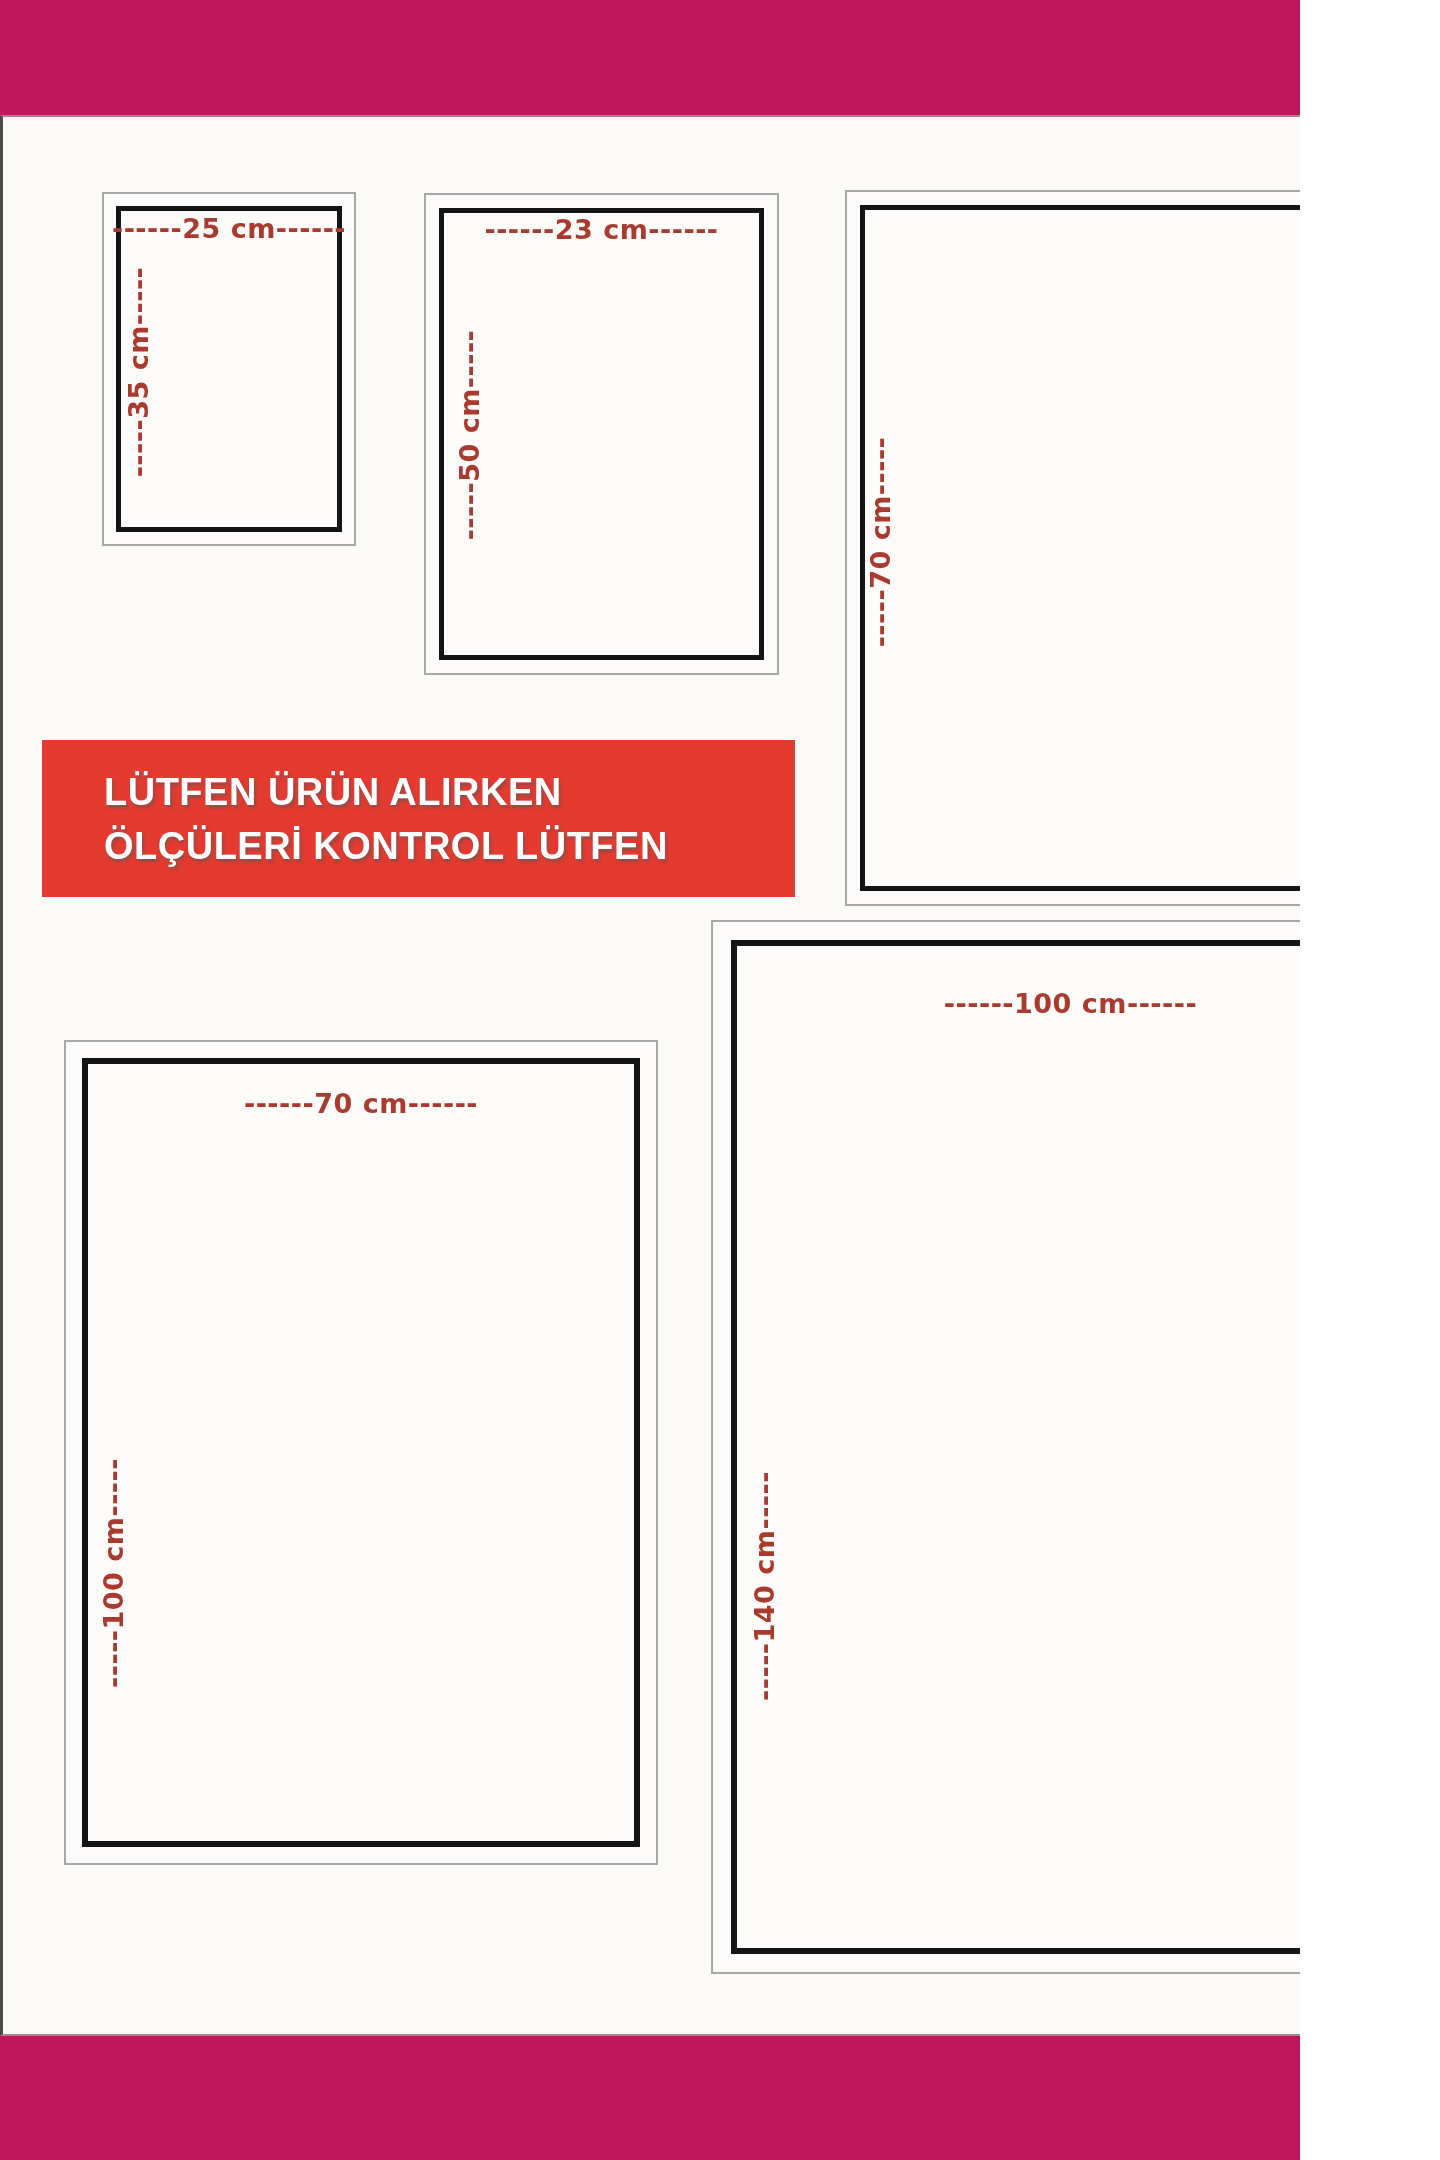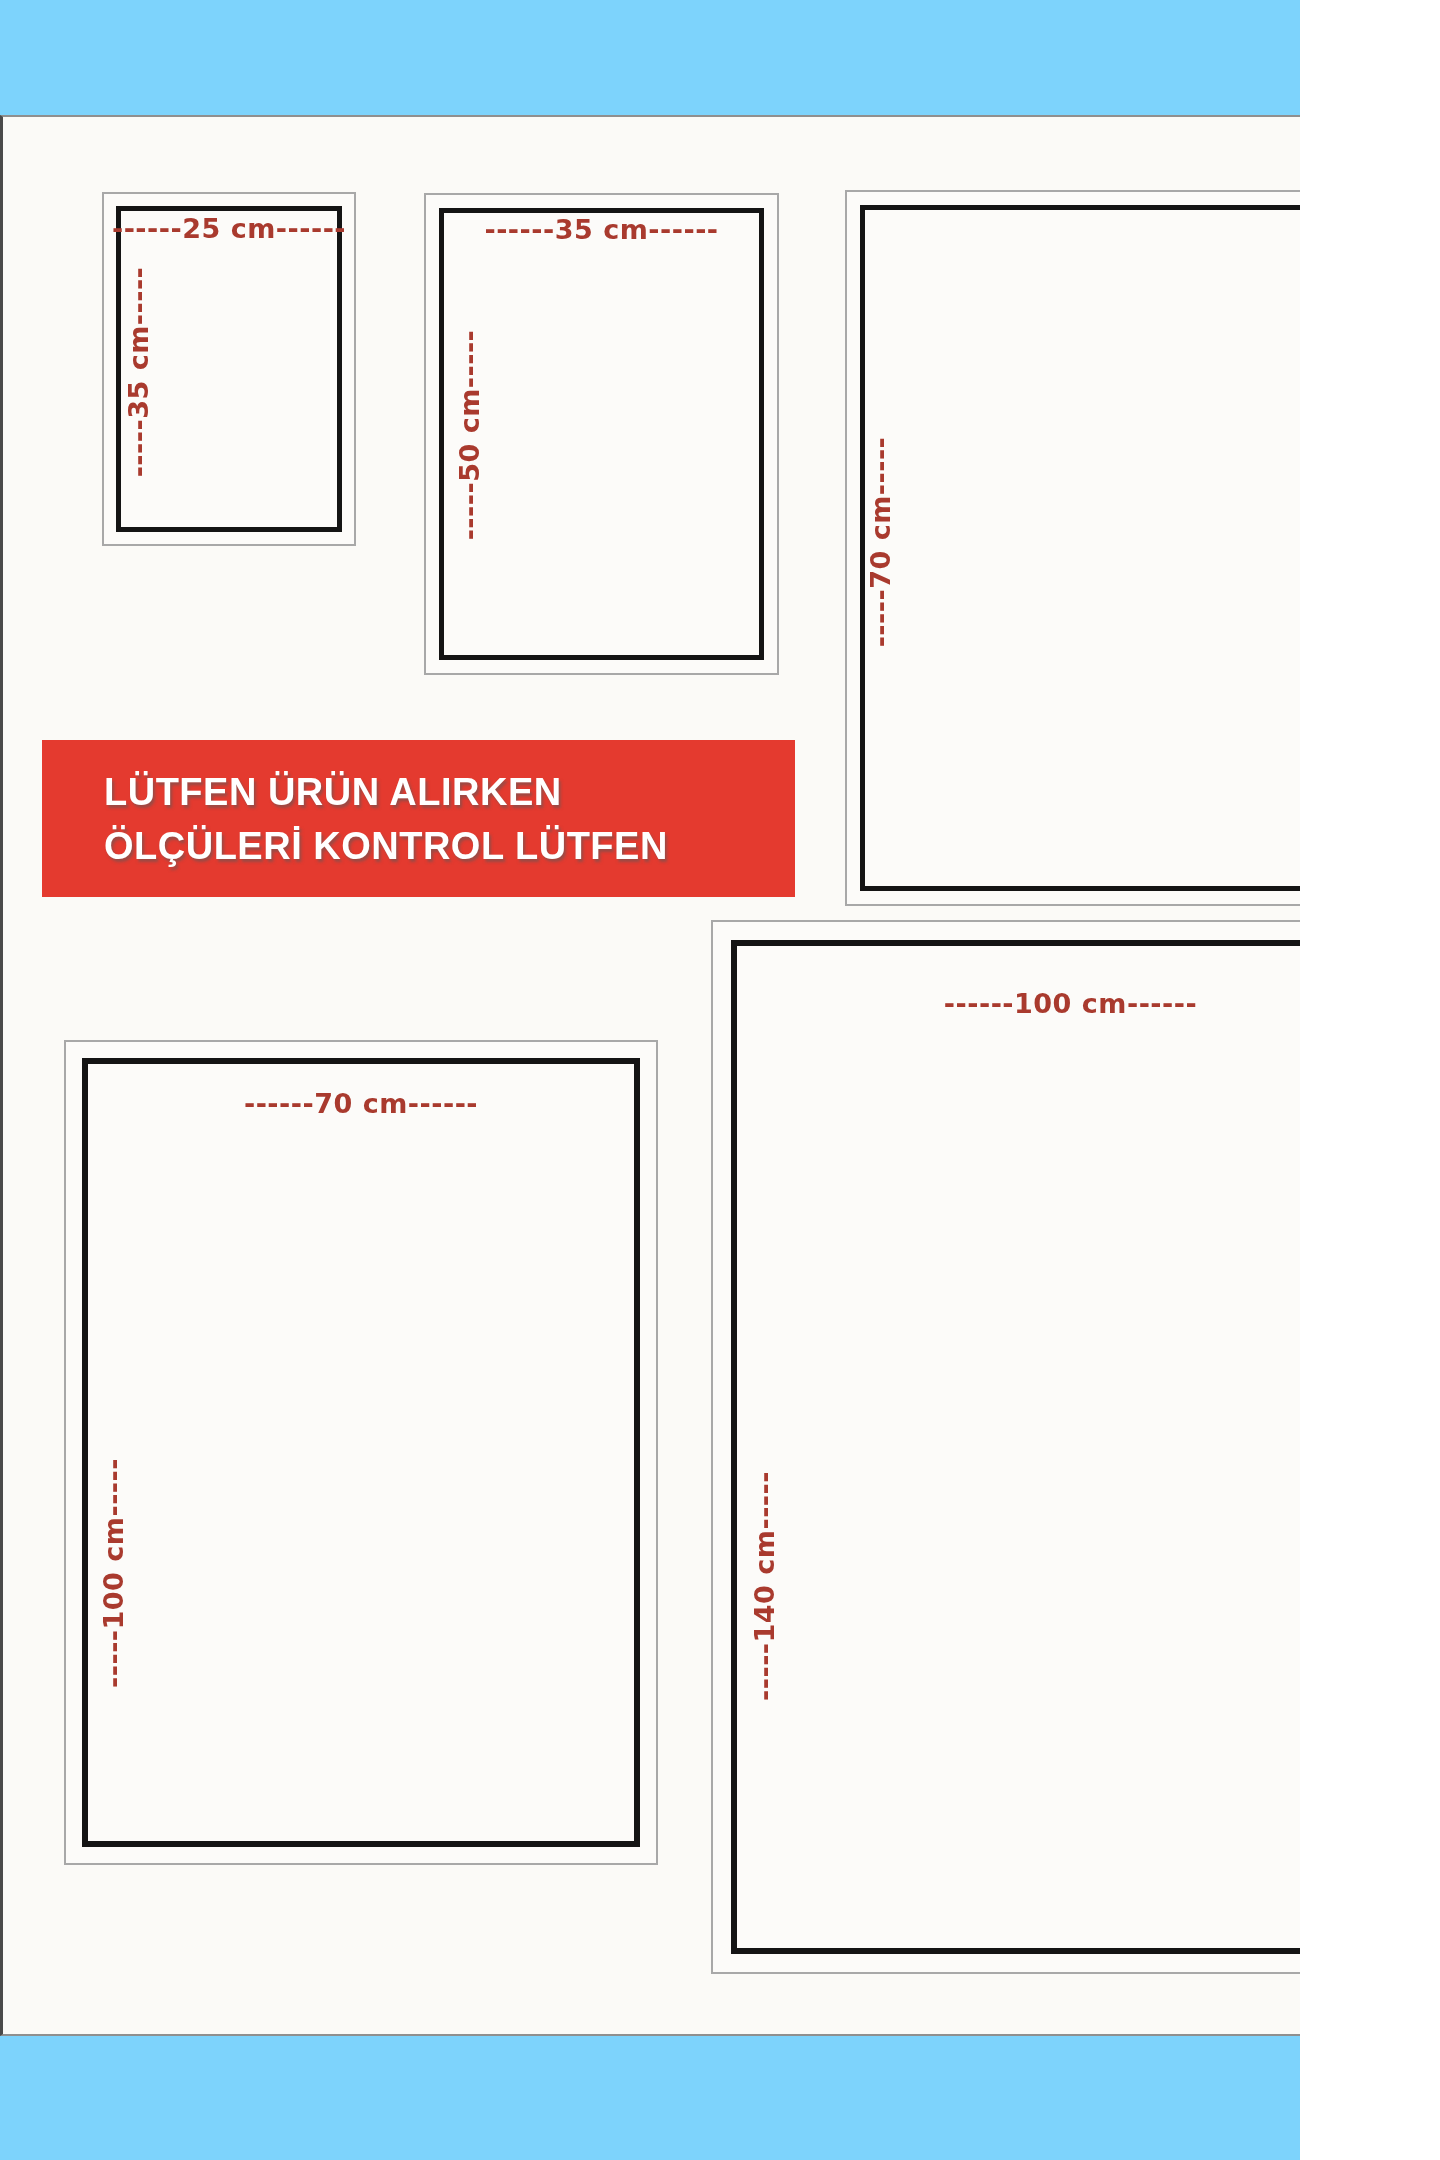--- a/index.html
+++ b/index.html
@@ -4,21 +4,21 @@
 <style>
   html, body {
     margin: 0;
     padding: 0;
     background: #ffffff;
   }
   #canvas {
     position: relative;
     width: 1300px;
     height: 2160px;
-    background: #7dd3fc;
+    background: #be185d;
     overflow: hidden;
     font-family: "DejaVu Sans", sans-serif;
   }
   
   .sheet {
     position: absolute;
     left: 0;
     top: 115px;
     width: 1437px;
     height: 1921px;
@@ -94,21 +94,21 @@
   <div class="sheet"></div>
 
   <div class="size-box" style="left:102px; top:192px; width:254px; height:354px;">
     <div class="frame" style="inset:12px;"></div>
     <div class="dim-label h-label" style="top:20px;">------25 cm------</div>
     <div class="dim-label v-label" style="left:35px; top:178px;">-----35 cm-----</div>
   </div>
 
   <div class="size-box" style="left:424px; top:193px; width:355px; height:482px;">
     <div class="frame" style="inset:13px;"></div>
-    <div class="dim-label h-label" style="top:20px;">------35 cm------</div>
+    <div class="dim-label h-label" style="top:20px;">------23 cm------</div>
     <div class="dim-label v-label" style="left:44px; top:240px;">-----50 cm-----</div>
   </div>
 
   <div class="size-box" style="left:845px; top:190px; width:492px; height:716px;">
     <div class="frame" style="inset:13px;"></div>
     <div class="dim-label v-label" style="left:34px; top:350px;">-----70 cm-----</div>
   </div>
 
   <div class="banner">
     <div class="line">LÜTFEN ÜRÜN ALIRKEN</div>

